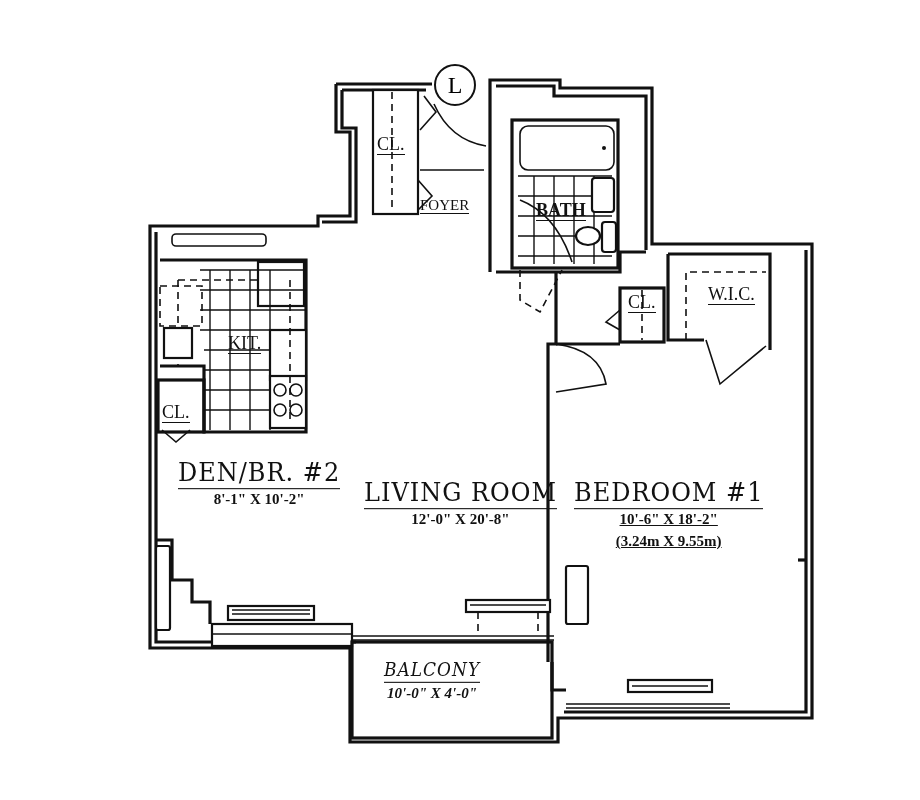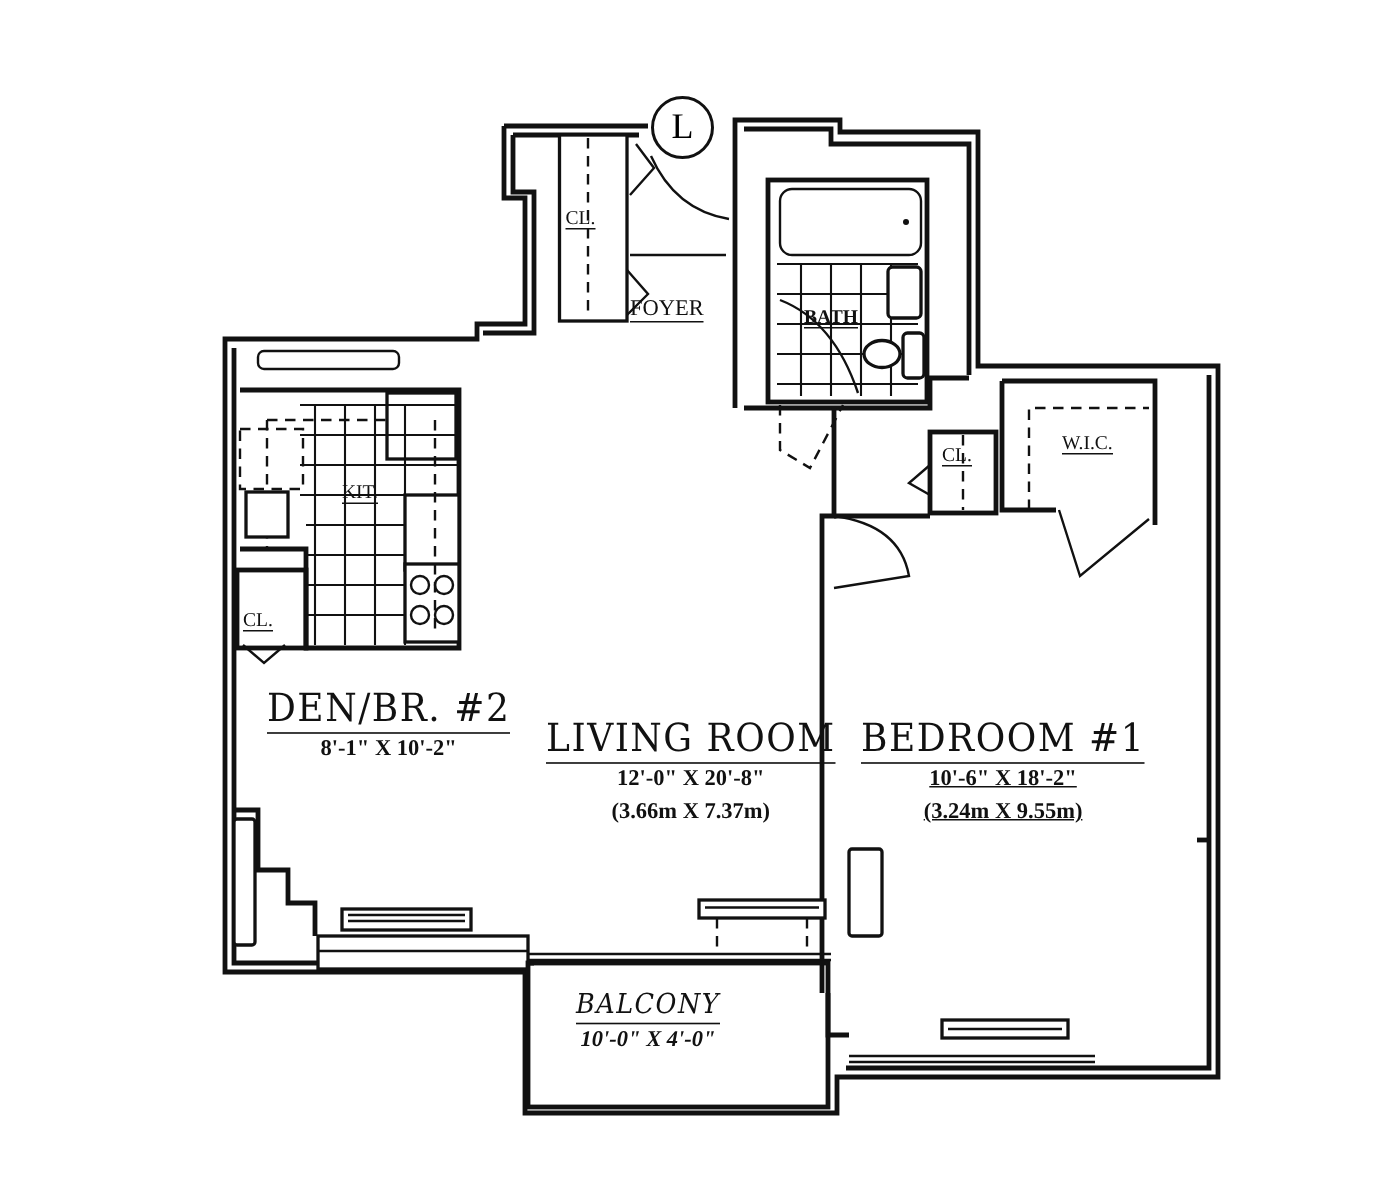--- a/index.html
+++ b/index.html
@@ -6,21 +6,21 @@
     body { width: 920px; height: 800px; position: relative; overflow: hidden; }
     .plan { position: absolute; left: 0; top: 0; width: 920px; height: 800px; }
     .wall { fill: none; stroke: #111; stroke-width: 3.2; stroke-linejoin: miter; }
     .wall-thin { fill: none; stroke: #111; stroke-width: 1.6; }
     .wall-fill { fill: #fff; stroke: #111; stroke-width: 2.2; }
     .dash { fill: none; stroke: #111; stroke-width: 1.6; stroke-dasharray: 7 5; }
     .tile { fill: none; stroke: #111; stroke-width: 1.4; }
     .label { position: absolute; font-family: "DejaVu Serif", "Liberation Serif", serif; color: #111; white-space: nowrap; text-align: center; }
     .room-name { font-size: 24px; letter-spacing: 1px; border-bottom: 1.5px solid #111; padding-bottom: 1px; display: inline-block; transform: scaleY(1.08); }
     .dim { font-size: 15px; font-weight: bold; line-height: 22px; display: block; font-family: "Liberation Serif", serif; }
-    .small { font-size: 13px; border-bottom: 1.2px solid #111; font-family: "Liberation Serif", serif; }
+    .small { font-size: 18px; border-bottom: 1.2px solid #111; font-family: "Liberation Serif", serif; }
     .lobby-mark { position: absolute; left: 434px; top: 64px; width: 42px; height: 42px; border: 2.5px solid #111; border-radius: 50%; background: #fff;
                   display: flex; align-items: center; justify-content: center; font-family: "Liberation Serif", serif; font-size: 24px; box-sizing: border-box; }
   </style>
 </head>
 <body>
 
 <svg class="plan" viewBox="0 0 920 800" xmlns="http://www.w3.org/2000/svg">
 
   <g>
 
@@ -131,34 +131,33 @@
   <path class="wall" d="M798 560 L806 560"></path>
 </svg>
 
 <div class="lobby-mark">
     <span>L</span>
   </div>
 
 <div class="label" style="left:377px; top:134px;"><span class="small">CL.</span></div>
 <div class="label" style="left:420px; top:148px; font-size:15px;margin-top:48px;"><span class="small" style="font-size:15px;">FOYER</span></div>
 <div class="label" style="left:536px; top:200px;font-weight:bold;"><span class="small">BATH</span></div>
-<div class="label" style="left:228px; top:317px;"><span class="small">KIT.</span></div>
+<div class="label" style="left:228px; top:333px;"><span class="small">KIT.</span></div>
 <div class="label" style="left:162px; top:402px;"><span class="small">CL.</span></div>
 <div class="label" style="left:628px; top:292px;"><span class="small">CL.</span></div>
 <div class="label" style="left:708px; top:284px;"><span class="small">W.I.C.</span></div>
 
 <div class="label" style="left:178px; top:458px;">
   <span class="room-name">DEN/BR. #2</span>
   <span class="dim">8'-1" X 10'-2"</span>
 </div>
 
 <div class="label" style="left:364px; top:478px;">
   <span class="room-name">LIVING ROOM</span>
   <span class="dim">12'-0" X 20'-8"</span>
-  <span class="dim">(3.66m X 7.37m)</span>
 </div>
 
 <div class="label" style="left:574px; top:478px;text-decoration:underline;">
   <span class="room-name">BEDROOM #1</span>
   <span class="dim">10'-6" X 18'-2"</span>
   <span class="dim">(3.24m X 9.55m)</span>
 </div>
 
 <div class="label" style="left:384px; top:660px;font-style:italic;">
   <span class="room-name" style="font-size:17px;">BALCONY</span>

